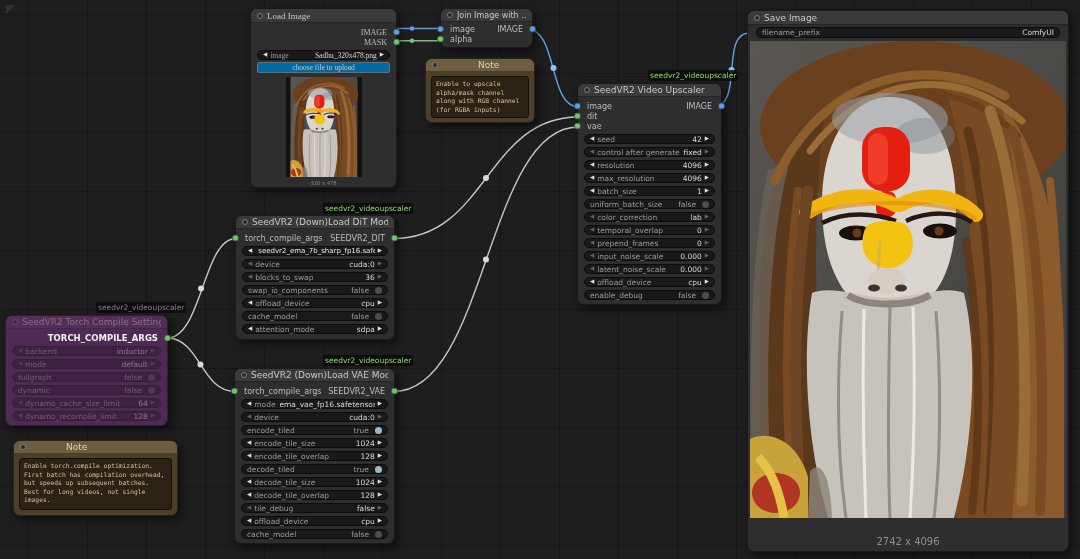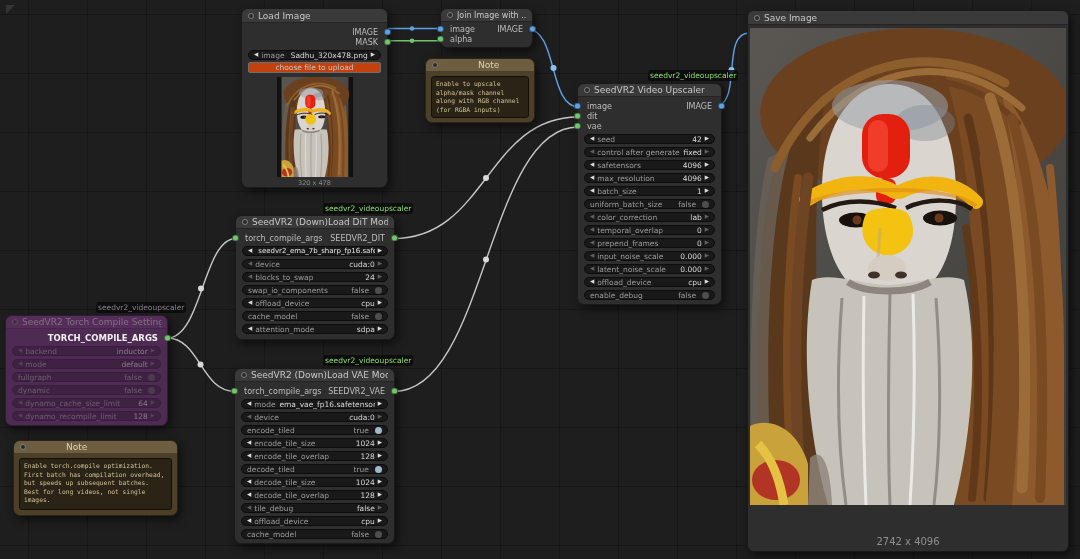--- a/index.html
+++ b/index.html
@@ -41,21 +41,21 @@
     display:flex;align-items:center;padding:0 5px;gap:3px;font-size:7.5px;}
   .wlabel{color:#9a9a9a;white-space:nowrap;overflow:hidden;}
   .wvalue{margin-left:auto;color:#d8d8d8;white-space:nowrap;overflow:hidden;}
   .arr{font-size:5.5px;color:#dedede;line-height:1;flex:0 0 auto;}
   .wrow.dim .arr{color:#626262;}
   .wrow.toggle .wvalue{color:#9a9a9a;}
   .knob{width:7px;height:7px;border-radius:50%;background:#4e4e4e;margin-left:3px;flex:0 0 auto;}
   .knob.on{background:var(--toggle-on,#9fb9cb);}
   .center .wvalue{margin:0 auto;color:#e6e6e6;}
   .upload-btn{height:11px;margin:2px 6px 0;border:1px solid #6e6e6e;border-radius:2px;
-    background:#c2410c;color:#c6c6c6;font-size:7.5px;display:flex;align-items:center;justify-content:center;}
+    background:#0369a1;color:#c6c6c6;font-size:7.5px;display:flex;align-items:center;justify-content:center;}
   .img-frame{margin:4px auto 0;background:#111;overflow:hidden;display:block;}
   .img-caption{text-align:center;font-size:6.5px;color:#8a8a8a;margin-top:2px;}
   
   .note .nheader{background:var(--note-header,#6d5e41);border-bottom:1px solid #4a3f2a;}
   .note{background:var(--note-body,#4c4029);border:1px solid #2b2414;}
   .note .ntitle{color:#ddd3b4;padding-left:36px;}
   .note-box{margin:4px 5px;background:#2b2416;border:1px solid #141008;border-radius:3px;
     padding:3px 4px;font-family:"DejaVu Sans Mono","Liberation Mono",monospace;
     font-size:6.3px;line-height:1.35;color:#cfc194;white-space:pre-wrap;}
   
@@ -146,21 +146,21 @@
     <path d="M394,391.5 C486,391.5 487,127 578,127" style="stroke:var(--link-generic,#c6c6c6)" stroke-width="1.4" fill="none"></path>
     <circle cx="486" cy="259.5" r="3" fill="#d9d9d9"></circle>
     <path d="M167,338 C202,338 203,238.5 236,238.5" style="stroke:var(--link-generic,#c6c6c6)" stroke-width="1.4" fill="none"></path>
     <circle cx="201" cy="288.5" r="3" fill="#d9d9d9"></circle>
     <path d="M167,338 C200,338 201,391.5 235,391.5" style="stroke:var(--link-generic,#c6c6c6)" stroke-width="1.4" fill="none"></path>
     <circle cx="200.5" cy="364.5" r="3" fill="#d9d9d9"></circle>
     <path d="M713,107 C744,107 720,33 749,33" style="stroke:var(--link-image,#5ea2e5)" stroke-width="1.4" fill="none"></path>
     <circle cx="731.5" cy="70" r="3" fill="#8cc3f0"></circle>
   </svg>
 
-  <div class="node" style="left:241px;top:8px;width:147px;height:180px;">
+  <div class="node" style="left:250px;top:8px;width:147px;height:180px;font-family:Liberation Serif, serif;">
     <div class="nheader">
       <span class="hdot"></span>
       <span class="ntitle">Load Image</span>
     </div>
     <div class="ports">
       <div class="prow">
         <span class="plabel pout">IMAGE</span>
         <span class="pdot out blue"></span>
       </div>
       <div class="prow">
@@ -240,21 +240,21 @@
           <span class="arr">▶</span>
         </div>
       <div class="wrow dim">
           <span class="arr">◀</span>
           <span class="wlabel">control after generate</span>
           <span class="wvalue">fixed</span>
           <span class="arr">▶</span>
         </div>
       <div class="wrow">
           <span class="arr">◀</span>
-          <span class="wlabel">safetensors</span>
+          <span class="wlabel">resolution</span>
           <span class="wvalue">4096</span>
           <span class="arr">▶</span>
         </div>
       <div class="wrow">
           <span class="arr">◀</span>
           <span class="wlabel">max_resolution</span>
           <span class="wvalue">4096</span>
           <span class="arr">▶</span>
         </div>
       <div class="wrow">
@@ -335,21 +335,21 @@
         </div>
       <div class="wrow dim">
           <span class="arr">◀</span>
           <span class="wlabel">device</span>
           <span class="wvalue">cuda:0</span>
           <span class="arr">▶</span>
         </div>
       <div class="wrow dim">
           <span class="arr">◀</span>
           <span class="wlabel">blocks_to_swap</span>
-          <span class="wvalue">24</span>
+          <span class="wvalue">36</span>
           <span class="arr">▶</span>
         </div>
       <div class="wrow toggle">
           <span class="wlabel">swap_io_components</span>
           <span class="wvalue">false</span>
           <span class="knob"></span>
         </div>
       <div class="wrow">
           <span class="arr">◀</span>
           <span class="wlabel">offload_device</span>
@@ -507,19 +507,25 @@
       <span class="ntitle">Note</span>
     </div>
     <div class="note-box" style="height:52px;">Enable torch.compile optimization. First batch has compilation overhead, but speeds up subsequent batches. Best for long videos, not single images.</div>
   </div>
 
   <div class="node" style="left:747px;top:10px;width:322px;height:542px;">
     <div class="nheader">
       <span class="hdot"></span>
       <span class="ntitle">Save Image</span>
     </div>
+    <div class="rows" style="padding:2px 8px 0;">
+      <div class="wrow" style="height:11px;flex-basis:11px;">
+        <span class="wlabel">filename_prefix</span>
+        <span class="wvalue">ComfyUI</span>
+      </div>
+    </div>
     <svg class="img-frame" style="width:316px;height:477px;margin-top:3px;" viewBox="0 0 316 477" preserveAspectRatio="xMidYMid slice">
         <use href="#sadhu-art"></use>
       </svg>
     <div class="save-caption">2742 x 4096</div>
   </div>
 
 </div>
 
 </body></html>

